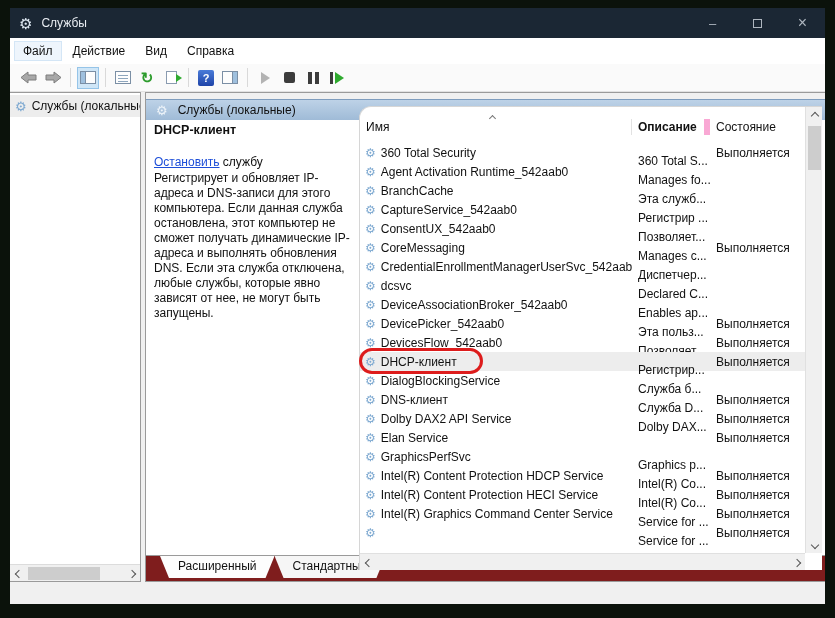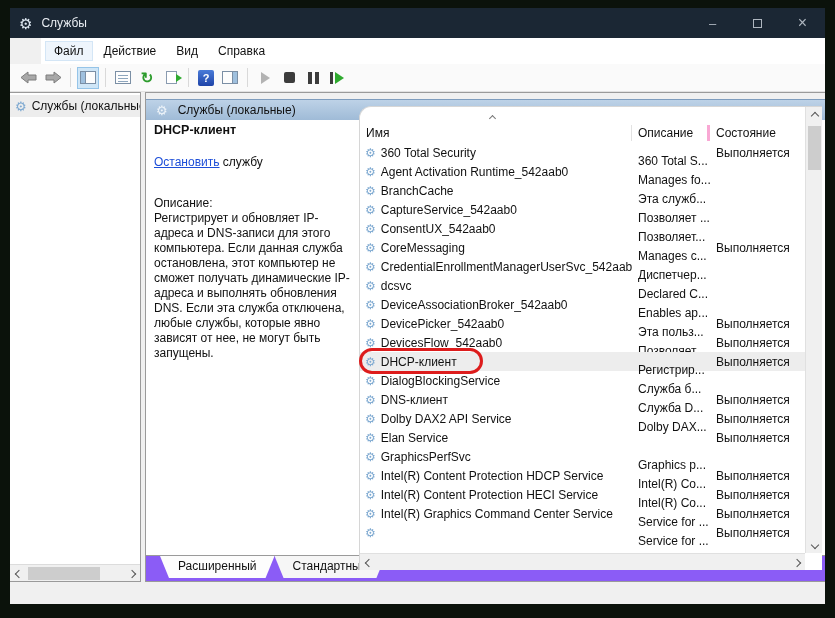--- a/index.html
+++ b/index.html
@@ -11,21 +11,21 @@
   
   .titlebar { height:30px; background:#1b2734; display:flex; align-items:center; padding-left:9px; position:relative; }
   .titlebar .app-gear { color:#dde7f1; font-size:15px; line-height:1; }
   .titlebar .title { color:#e9edf2; margin-left:9px; font-size:12px; }
   .win-controls { position:absolute; right:0; top:0; height:30px; display:flex; }
   .win-btn { width:45px; height:30px; display:flex; align-items:center; justify-content:center; color:#aeb6bf; font-size:13px; }
   .win-btn .box { width:9px; height:9px; border:1px solid #aeb6bf; }
   .win-btn.close { font-size:16px; }
 
   
-  .menubar { height:26px; background:#ffffff; display:flex; align-items:center; padding-left:4px;margin-left:31px; }
+  .menubar { height:26px; background:#ffffff; display:flex; align-items:center; padding-left:4px; }
   .menu-item { padding:3px 9px; margin-right:2px; }
   .menu-item.first { background:#eef5fc; border:1px solid #d4e6f6; padding:2px 8px; }
 
   
   .toolbar { height:28px; background:#fafafa; border-bottom:1px solid #e2e2e2; display:flex; align-items:center; padding-left:7px; }
   .tb-sep { width:1px; height:19px; background:#d9d9d9; margin:0 5px; }
   .tb-btn { width:22px; height:22px; display:flex; align-items:center; justify-content:center; margin:0 1px; }
   .tb-btn.active { background:#cfe6f7; border:1px solid #95c4e8; }
   .icon-frame { width:16px; height:13px; border:1px solid #7b8fa5; background:#fdfdfd; position:relative; }
   .icon-frame .bar { position:absolute; top:0; bottom:0; width:5px; background:#9fc0de; }
@@ -73,41 +73,41 @@
   .detail .svc-title { font-weight:bold; font-size:12.5px; }
   .detail .links { margin-top:17px; line-height:17px; }
   .detail a { color:#1d4ed8; text-decoration:underline; }
   .detail .desc-label { margin-top:25px; line-height:15px; }
   .detail .desc-text { line-height:15px; width:202px; }
 
   
   .list-box { position:absolute; left:213px; top:13px; right:3px; height:464px; background:#fff; border-radius:12px 0 0 0; border-left:1px solid #d6d6d6; border-top:1px solid #d6d6d6; z-index:2; }
   .sort-caret { position:absolute; left:130px; top:3px; }
   .sort-caret .chev { border-color:#777; width:5px; height:5px; }
-  .lheader { position:absolute; left:0; right:8px; top:12px; height:22px; display:flex; align-items:flex-end; }
+  .lheader { position:absolute; left:0; right:8px; top:12px; height:22px; display:flex; align-items:flex-start; }
   .lheader .hcell { padding-left:6px; height:16px; line-height:16px; }
   .lheader .hname { width:272px; border-right:1px solid #e2e2e2; }
-  .lheader .hdesc { width:78px; border-right:3px solid #f9a8d4; }
+  .lheader .hdesc { width:78px; border-right:6px solid #f9a8d4;font-weight:bold; }
   .lheader .hstat { width:92px; }
   .lrows { position:absolute; left:0; right:17px; top:36px; }
   .lrow { display:flex; height:19px; align-items:center; position:relative; }
   .lrow.sel { background:#ededed; }
   .cell { white-space:nowrap; overflow:hidden; }
   .cell.name { width:272px; display:flex; align-items:center; gap:5px; padding-left:5px; }
   .cell.name .gear-blue { font-size:12px; }
   .cell.desc { width:78px; padding-left:6px;margin-top:16px; }
   .cell.stat { width:92px; padding-left:6px; }
   .oval { position:absolute; left:-1px; top:-4px; width:124px; height:26px; border:3.5px solid #dd1c1c; border-radius:15px; pointer-events:none; z-index:3; }
 
   .vscroll { position:absolute; right:0; top:0; width:17px; bottom:17px; background:#f0f0f0; border-left:1px solid #e0e0e0; }
   .vscroll .thumb { position:absolute; left:2px; top:19px; width:13px; height:44px; background:#cdcdcd; }
   .hscroll { position:absolute; left:0; right:17px; bottom:0; height:17px; background:#f0f0f0; border-top:1px solid #e0e0e0; }
 
   
-  .tabs-strip { position:absolute; left:0; right:0; bottom:0; height:26px; background:#8b5cf6; border-top:1px solid #9a9a9a; display:flex; padding-left:14px; }
+  .tabs-strip { position:absolute; left:0; right:0; bottom:0; height:26px; background:#7f1d1d; border-top:1px solid #9a9a9a; display:flex; padding-left:14px; }
   .tab { height:22px; line-height:21px; padding:0 18px; clip-path:polygon(0 0, 100% 0, calc(100% - 9px) 100%, 9px 100%); background:#f6f6f6; filter:drop-shadow(0 1px 0 #8f8f8f); }
   .tab.active { background:#fdfdfd; }
 </style>
 </head>
 <body>
 
 <div class="window">
 
   <div class="titlebar">
     <span class="app-gear">⚙</span>
@@ -216,21 +216,20 @@
       <div class="band">
         <span class="gear">⚙</span>
         <span>Службы (локальные)</span>
       </div>
 
       <div class="detail">
         <div class="svc-title">DHCP-клиент</div>
         <div class="links">
           <div><a href="#">Остановить</a><span> службу</span></div>
         </div>
-        <div class="desc-label">Описание:</div>
         <div class="desc-text">Регистрирует и обновляет IP-адреса и DNS-записи для этого компьютера. Если данная служба остановлена, этот компьютер не сможет получать динамические IP-адреса и выполнять обновления DNS. Если эта служба отключена, любые службы, которые явно зависят от нее, не могут быть запущены.</div>
       </div>
 
       <div class="list-box">
         <span class="sort-caret"><span class="chev up"></span></span>
         <div class="lheader">
           <span class="hcell hname">Имя</span>
           <span class="hcell hdesc">Описание</span>
           <span class="hcell hstat">Состояние</span>
         </div>
@@ -257,21 +256,21 @@
                 <span>BranchCache</span>
               </span>
               <span class="cell desc">Эта служб...</span>
               <span class="cell stat"></span>
             </div>
             <div class="lrow">
               <span class="cell name">
                 <span class="gear-blue">⚙</span>
                 <span>CaptureService_542aab0</span>
               </span>
-              <span class="cell desc">Позволяет ...</span>
+              <span class="cell desc">Регистрир ...</span>
               <span class="cell stat"></span>
             </div>
             <div class="lrow">
               <span class="cell name">
                 <span class="gear-blue">⚙</span>
                 <span>ConsentUX_542aab0</span>
               </span>
               <span class="cell desc">Позволяет...</span>
               <span class="cell stat"></span>
             </div>

